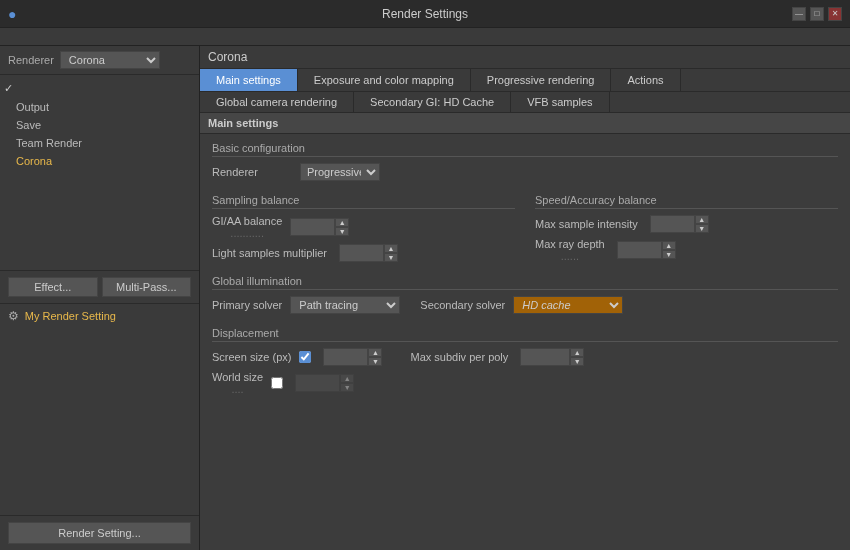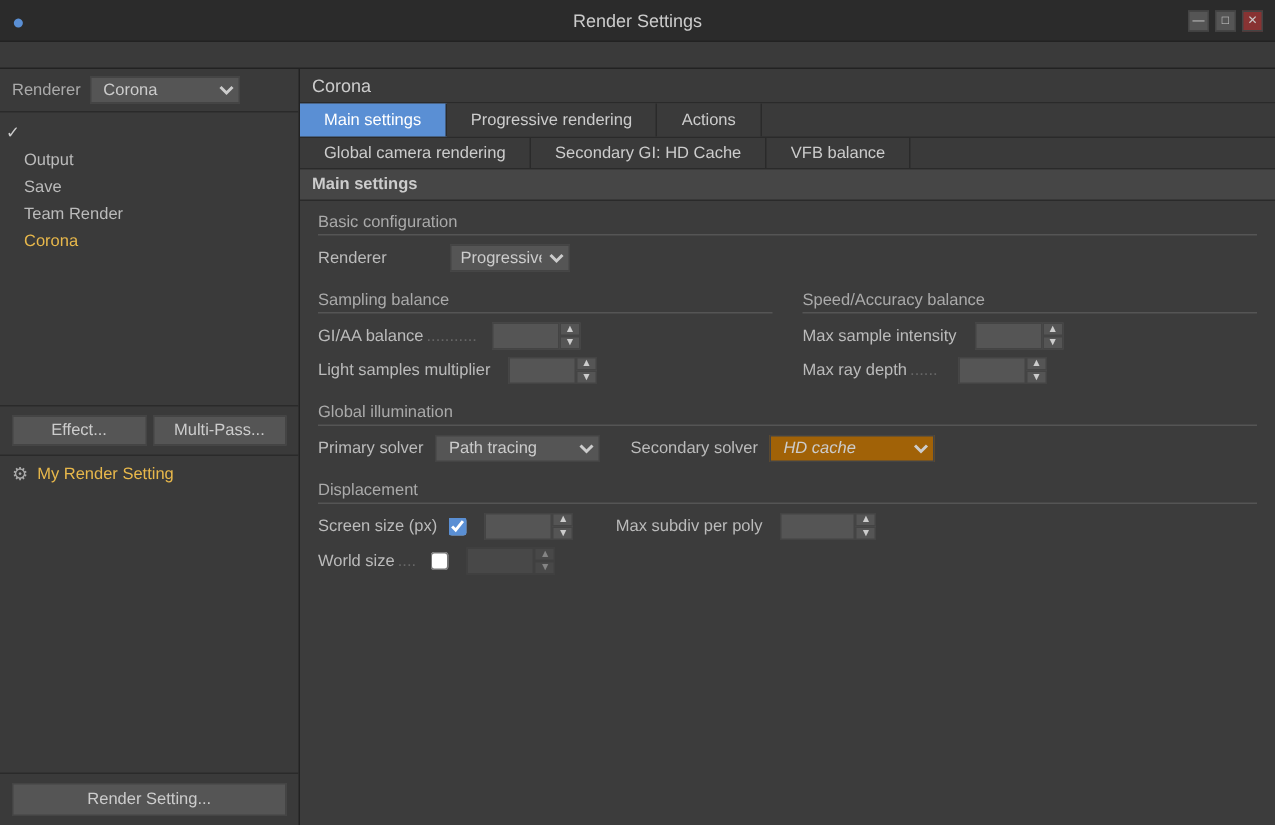--- a/index.html
+++ b/index.html
@@ -230,20 +230,21 @@
     .form-label {
       color: #bbb;
       font-size: 11px;
       min-width: 80px;
     }
     .form-label-dotted {
       color: #bbb;
       font-size: 11px;
       display: flex;
       align-items: center;
+      flex-direction: column;
     }
     .dots {
       color: #666;
       margin: 0 2px;
     }
     .form-input-wide {
       width: 80px;
     }
     .form-select {
       background: #555;
@@ -378,28 +379,29 @@
     <div class="left-footer">
       <button class="render-setting-btn">Render Setting...</button>
     </div>
   </div>
 
   <div class="right-panel">
     <div class="panel-header">Corona</div>
 
     <div class="tabs-row1">
       <div class="tab active">Main settings</div>
+      <div class="tab">Exposure and color mapping</div>
       <div class="tab">Progressive rendering</div>
       <div class="tab">Actions</div>
     </div>
 
     <div class="tabs-row2">
       <div class="tab2">Global camera rendering</div>
       <div class="tab2">Secondary GI: HD Cache</div>
-      <div class="tab2">VFB balance</div>
+      <div class="tab2">VFB samples</div>
     </div>
 
     <div class="content-area">
       <div class="section-header">Main settings</div>
 
       <div class="section-body">
         <div class="group-header">Basic configuration</div>
         <div class="form-row">
           <span class="form-label">Renderer</span>
           <select class="form-select form-input-wide">

